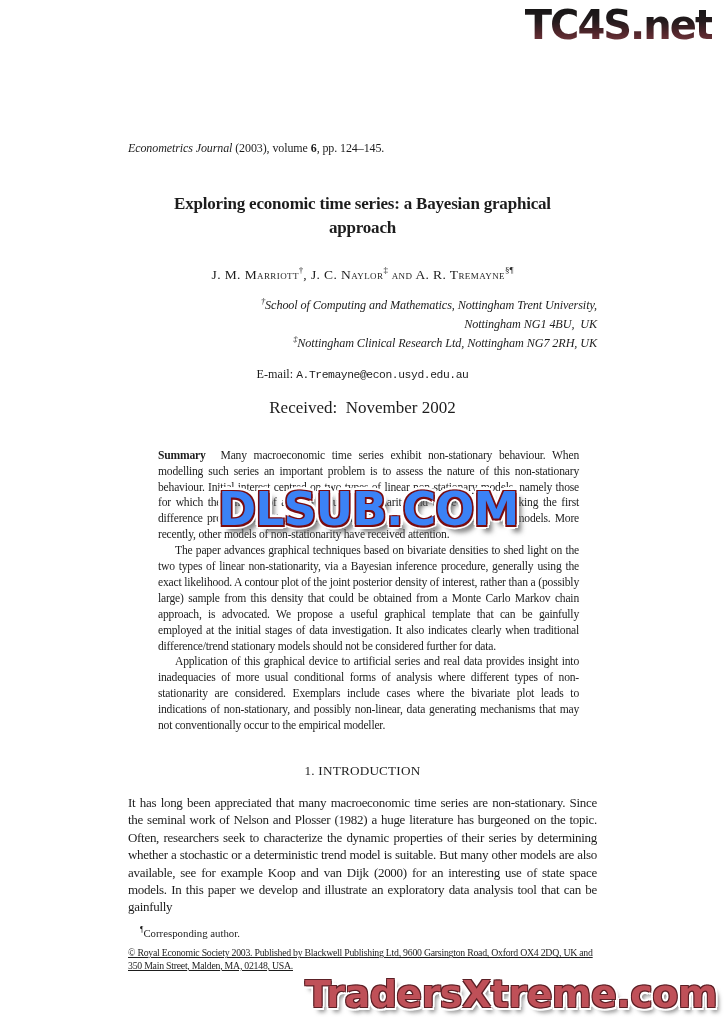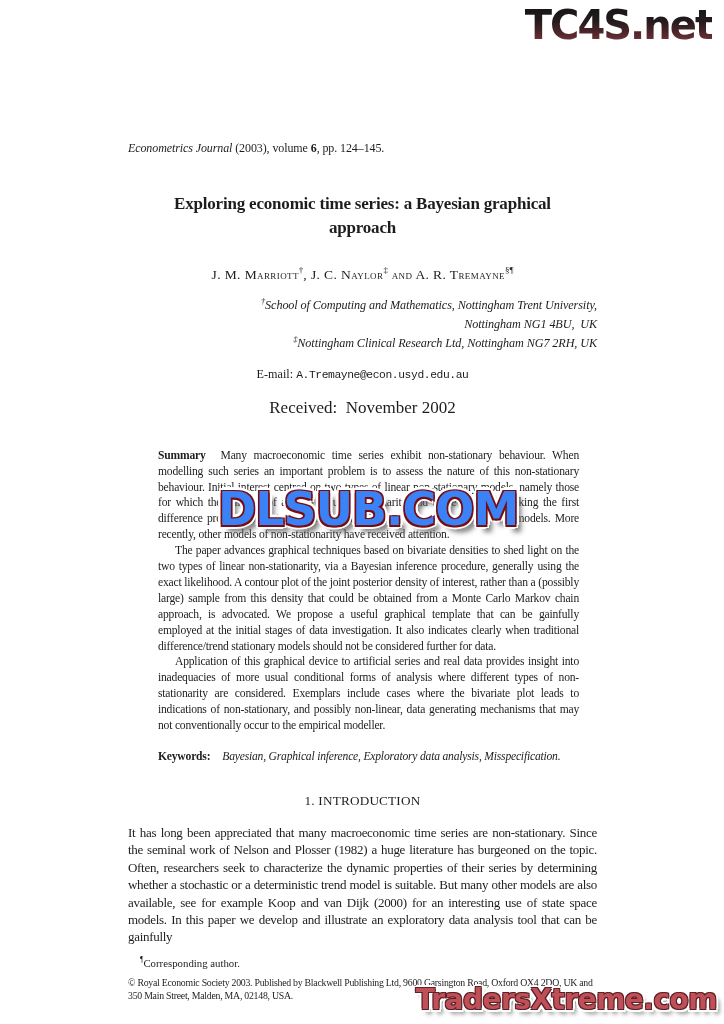--- a/index.html
+++ b/index.html
@@ -59,40 +59,40 @@
   }
   .body-p{
     margin:15px 0 0 0;text-align:justify;
     font-size:13px;line-height:17.4px;letter-spacing:-0.3px;
   }
   .footnote{
     margin:7px 0 0 12px;font-size:10.8px;line-height:13px;
   }
   .footnote sup{font-size:7.5px;}
   .imprint{
-    margin:8px 0 0 0;font-size:9.8px;line-height:12.4px;letter-spacing:-0.25px;
+    margin:8px 0 0 0;font-size:9.8px;line-height:12.4px;letter-spacing:-0.25px;text-decoration:underline;
   }
   
   .wm{position:absolute;font-family:"DejaVu Sans", sans-serif;font-weight:bold;white-space:nowrap;}
   .wm-top{
     top:2px;right:12px;font-size:40px;letter-spacing:-2px;
     background:linear-gradient(180deg,#161616 12%,#241b1d 42%,#59282e 72%,#8a4a50 100%);
     -webkit-background-clip:text;background-clip:text;color:transparent;
   }
   .wm-mid{
     left:218px;top:482px;font-size:46px;letter-spacing:-1px;
     color:#3b82f6;
     text-shadow:
       -1.5px -1.5px 0 #7a0c10, 1.5px -1.5px 0 #7a0c10, -1.5px 1.5px 0 #7a0c10, 1.5px 1.5px 0 #7a0c10,
       -4px 0 0 #ffffff, 4px 0 0 #ffffff, 0 -4px 0 #ffffff, 0 4px 0 #ffffff,
       -3px -3px 0 #ffffff, 3px -3px 0 #ffffff, -3px 3px 0 #ffffff, 3px 3px 0 #ffffff,
       6px 7px 5px rgba(95,95,95,0.8);
   }
   .wm-bottom{
-    right:7px;bottom:8px;font-size:28px;letter-spacing:-0.5px;
+    right:7px;bottom:8px;font-size:38px;letter-spacing:-0.5px;
     color:#bf5058;
     text-shadow:
       -1px -1px 0 #5c2026, 1px -1px 0 #5c2026, -1px 1px 0 #5c2026, 1px 1px 0 #5c2026,
       -3px 0 0 #ffffff, 3px 0 0 #ffffff, 0 -3px 0 #ffffff, 0 3px 0 #ffffff,
       -2.5px -2.5px 0 #ffffff, 2.5px -2.5px 0 #ffffff, -2.5px 2.5px 0 #ffffff, 2.5px 2.5px 0 #ffffff,
       4px 5px 4px rgba(110,110,110,0.8);
   }
 </style>
 </head>
 <body>
@@ -115,21 +115,20 @@
   </div>
 
   <p class="received">Received:&nbsp; November 2002</p>
 
   <div class="summary">
     <p class="sum-p"><span class="sum-label">Summary</span><span>Many macroeconomic time series exhibit non-stationary behaviour. When modelling such series an important problem is to assess the nature of this non-stationary behaviour. Initial interest centred on two types of linear non-stationary models, namely those for which the removal of a trend induces stationarity and those for which taking the first difference produces a stationary series. The latter are referred to as </span><em>unit root</em><span> models. More recently, other models of non-stationarity have received attention.</span></p>
     <p class="sum-p sum-indent">The paper advances graphical techniques based on bivariate densities to shed light on the two types of linear non-stationarity, via a Bayesian inference procedure, generally using the exact likelihood. A contour plot of the joint posterior density of interest, rather than a (possibly large) sample from this density that could be obtained from a Monte Carlo Markov chain approach, is advocated. We propose a useful graphical template that can be gainfully employed at the initial stages of data investigation. It also indicates clearly when traditional difference/trend stationary models should not be considered further for data.</p>
     <p class="sum-p sum-indent">Application of this graphical device to artificial series and real data provides insight into inadequacies of more usual conditional forms of analysis where different types of non-stationarity are considered. Exemplars include cases where the bivariate plot leads to indications of non-stationary, and possibly non-linear, data generating mechanisms that may not conventionally occur to the empirical modeller.</p>
   </div>
 
-  <p class="keywords"><span class="kw-label">Keywords:</span><span class="kw-text">Bayesian, Graphical inference, Exploratory data analysis, Misspecification.</span></p>
 
   <h2 class="sec-heading">1. INTRODUCTION</h2>
 
   <p class="body-p">It has long been appreciated that many macroeconomic time series are non-stationary. Since the seminal work of Nelson and Plosser (1982) a huge literature has burgeoned on the topic. Often, researchers seek to characterize the dynamic properties of their series by determining whether a stochastic or a deterministic trend model is suitable. But many other models are also available, see for example Koop and van Dijk (2000) for an interesting use of state space models. In this paper we develop and illustrate an exploratory data analysis tool that can be gainfully</p>
 
   <p class="footnote"><sup>¶</sup><span>Corresponding author.</span></p>
 
   <p class="imprint">© Royal Economic Society 2003. Published by Blackwell Publishing Ltd, 9600 Garsington Road, Oxford OX4 2DQ, UK and 350 Main Street, Malden, MA, 02148, USA.</p>
 
 </div>

